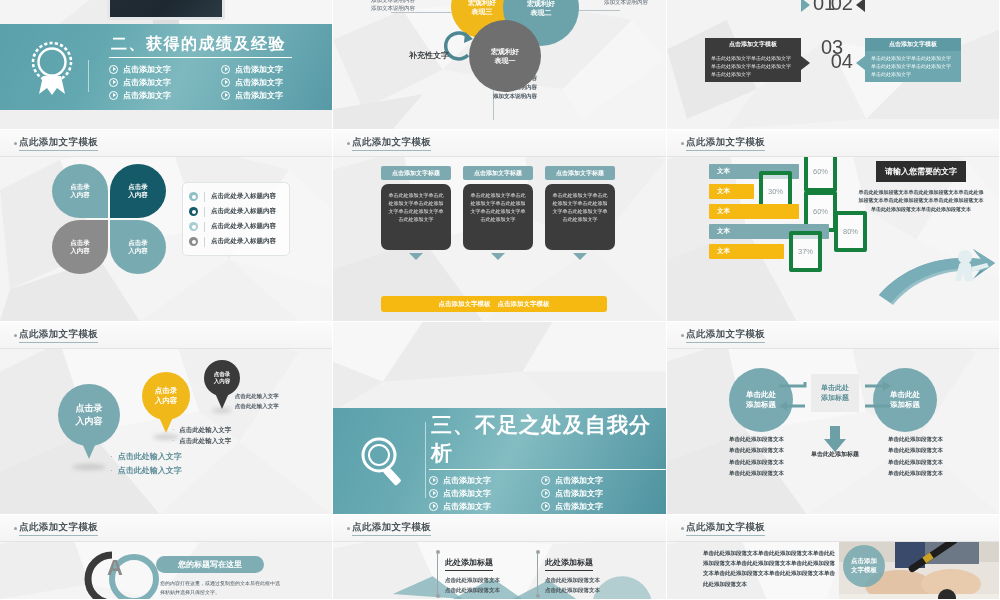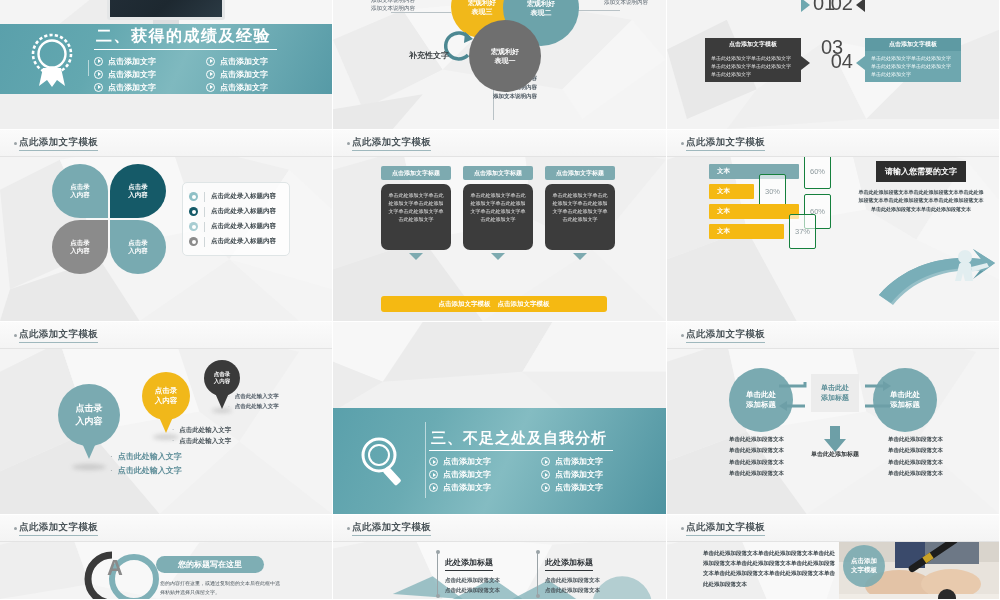--- a/index.html
+++ b/index.html
@@ -49,23 +49,23 @@
     width: 118px;
   }
   .s1 .screen {
     width: 118px; height: 66px; border-radius: 3px;
     background: linear-gradient(135deg,#24303a,#1d2830 60%,#2b3a44);
     border: 3px solid #e4e6e7;
   }
   .s1 .neck { width: 26px; height: 10px; margin: 0 auto; background: #dcdee0; }
   .s1 .base { width: 66px; height: 5px; margin: 0 auto; background: #cfd2d4; border-radius: 2px; }
   .s1 .band {
-    position: absolute; left: 0; right: 0; top: 24px; height: 70px;
+    position: absolute; left: 0; right: 0; top: 24px; height: 86px;
     background: linear-gradient(115deg,#5aa0ab 0%,#63a8b0 30%,#7fb9bf 55%,#569aa6 100%);
-    display: flex; align-items: center;
+    display: flex; align-items: center; gap: 15px;
   }
   .s1 .band .medal { width: 72px; display: flex; justify-content: center; align-items: center; margin-left: 16px;}
   .s1 .band .txt { flex: 1; padding-left: 6px; }
   .s1 .band h2 {
     font-size: 16px; color: #fff; font-weight: bold; letter-spacing: 1.5px;
     border-bottom: 1.5px solid #ffffff; display: inline-block; padding: 0 6px 2px 2px;
     margin-bottom: 6px;
   }
   .bullets { display: grid; grid-template-columns: 1fr 1fr; column-gap: 14px; row-gap: 2px; max-width: 210px;}
   .bullets .b { display: flex; align-items: center; gap: 5px; font-size: 8px; color: #fff; font-weight: bold; }
@@ -143,21 +143,21 @@
     position:absolute; left:48px; top: 166px; width: 226px; height: 16px;
     background:#f5b912; border-radius:3px; color:#fff; font-size:6.5px; font-weight:bold;
     display:flex; align-items:center; justify-content:center; gap: 7px;
   }
 
   
   .s6 .chart { position:absolute; left: 42px; top: 34px; width: 160px; }
   .s6 .row { display:flex; align-items:center; margin-bottom: 5px; height: 15px;}
   .s6 .bar { height: 15px; display:flex; align-items:center; padding-left:8px;
              color:#fff; font-size:6.5px; font-weight:bold; border-radius:1px;}
-  .s6 .pct { margin-left:5px; font-size:7.5px; color:#8e9a9e; border:1px solid #15803d;
+  .s6 .pct { margin-left:5px; font-size:7.5px; color:#8e9a9e; border:4px solid #15803d;
              background: rgba(255,255,255,.6); padding:12px 5px; border-radius:2px;}
   .s6 .right { position:absolute; left: 190px; top: 30px; width: 128px; text-align: center;}
   .s6 .blk { background:#2e2e2e; color:#fff; font-size:8px; font-weight:bold;
              padding:5px 9px; display:inline-block; }
   .s6 .ptxt { margin-top:6px; font-size:5px; color:#3f4b51; line-height:1.65; font-weight:bold;}
 
   
   .s7 .pin { position:absolute; }
   .s7 .bubble {
     border-radius:50%; display:flex; align-items:center; justify-content:center;
@@ -184,21 +184,21 @@
   }
   .s8 .neck{ width:22px;height:9px;margin:0 auto; background:#dcdee0;}
   .s8 .base{ width:56px;height:4px;margin:0 auto;background:#cfd2d4;border-radius:2px;}
   .s8 .band {
     position:absolute; left:0; right:0; top:86px; bottom:0;
     background: linear-gradient(115deg,#5aa0ab 0%,#6aabb3 28%,#84bcc2 52%,#4e93a0 100%);
     display:flex; align-items:center;
   }
   .s8 .band .mag { width:76px; display:flex; justify-content:center; margin-left:12px;}
   .s8 .band h2 {
-    font-size: 15px; color:#fff; font-weight:bold; letter-spacing:1px;
+    font-size: 21px; color:#fff; font-weight:bold; letter-spacing:1px;
     border-bottom:1.5px solid #fff; display:inline-block; padding:0 6px 2px 2px; margin-bottom:5px;
   }
 
   
   .s9 .circ {
     position:absolute; width:64px;height:64px;border-radius:50%;
     background:#7aaab1; color:#fff; font-weight:bold; font-size:7.5px;
     display:flex;align-items:center;justify-content:center;text-align:center;line-height:1.4;
   }
   .s9 .cbox {
@@ -513,20 +513,24 @@
             <div class="bar" style="width: 90px; background: rgb(125, 170, 176);">文本</div>
             <span class="pct">60%</span>
           </div>
           <div class="row">
             <div class="bar" style="width: 45px; background: rgb(245, 185, 18);">文本</div>
             <span class="pct">30%</span>
           </div>
           <div class="row">
             <div class="bar" style="width: 90px; background: rgb(245, 185, 18);">文本</div>
             <span class="pct">60%</span>
+          </div>
+          <div class="row">
+            <div class="bar" style="width: 120px; background: rgb(125, 170, 176);">文本</div>
+            <span class="pct">80%</span>
           </div>
           <div class="row">
             <div class="bar" style="width: 75px; background: rgb(245, 185, 18);">文本</div>
             <span class="pct">37%</span>
           </div>
         </div>
       <div class="right">
         <div class="blk">请输入您需要的文字</div>
         <div class="ptxt">单击此处添加段落文本单击此处添加段落文本单击此处添加段落文本单击此处添加段落文本单击此处添加段落文本单击此处添加段落文本单击此处添加段落文本</div>
       </div>

